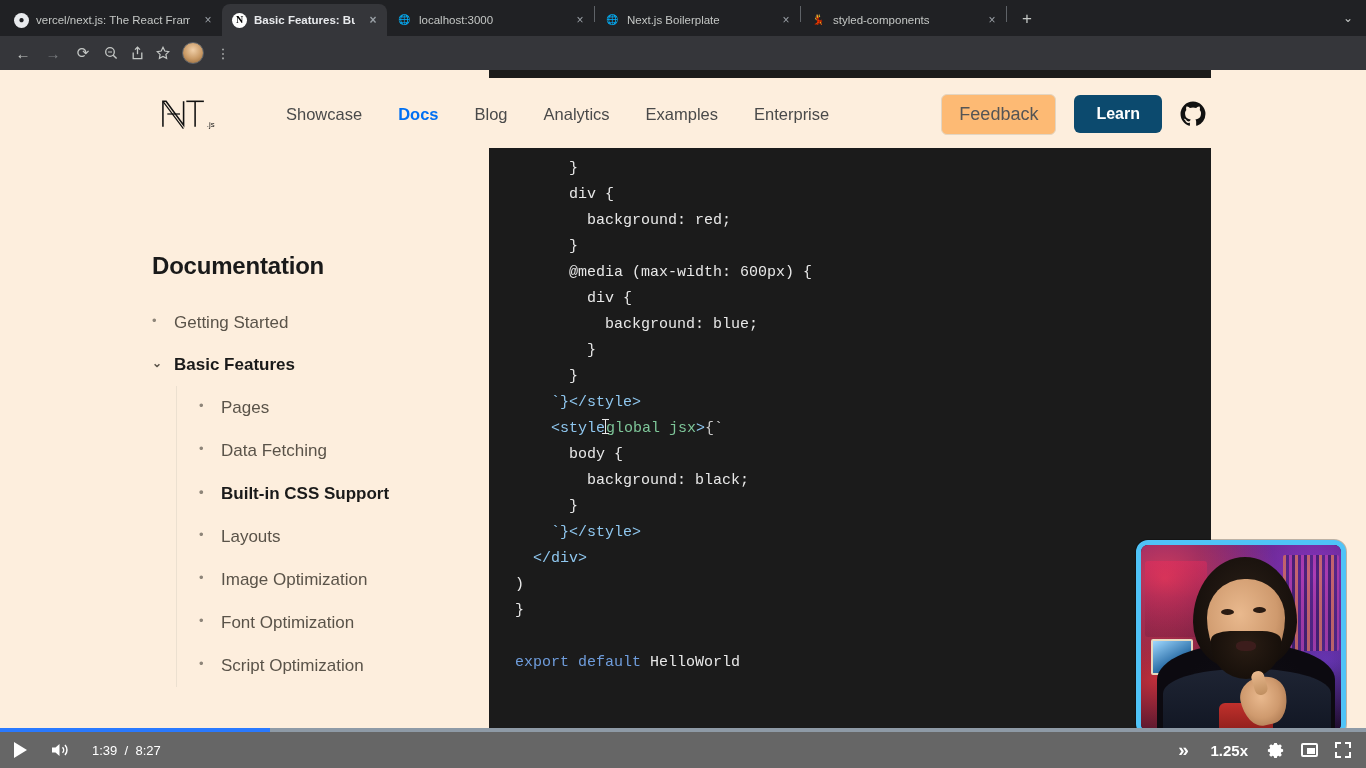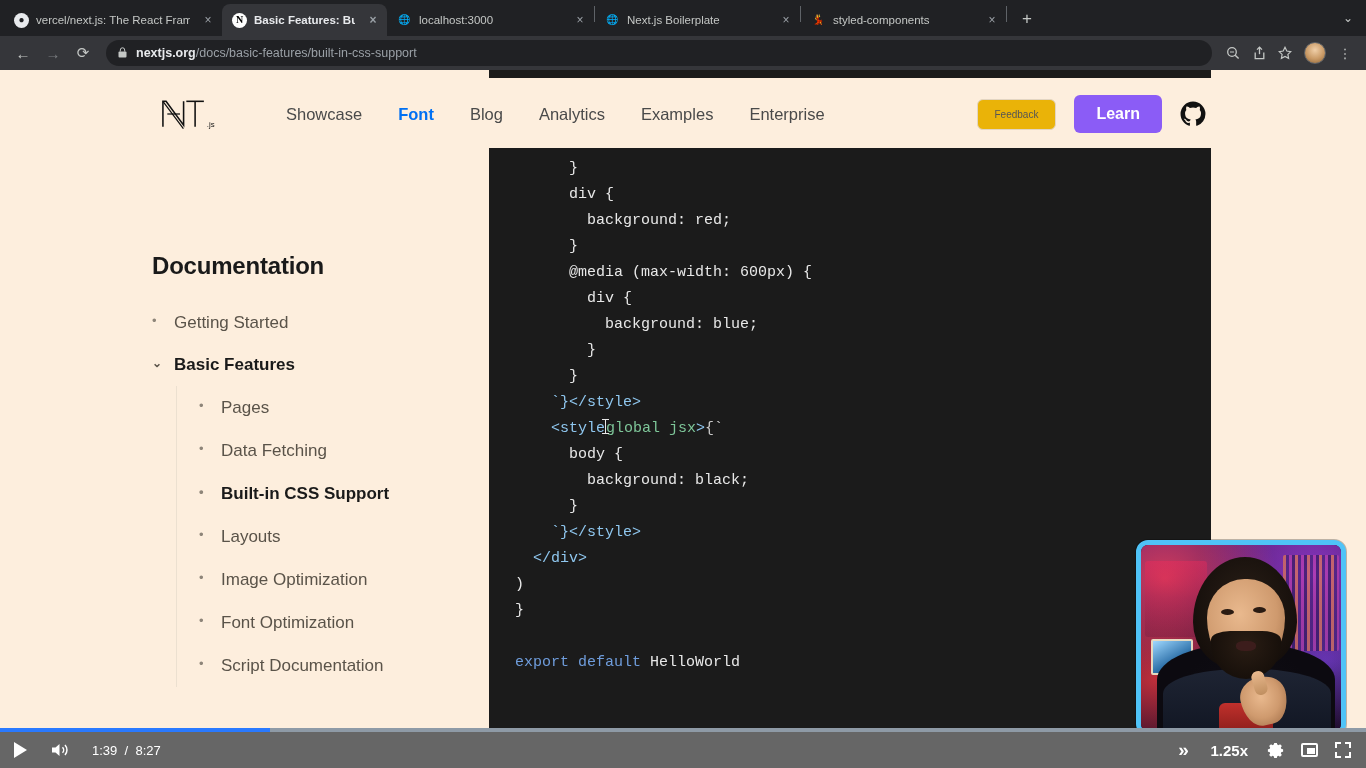--- a/index.html
+++ b/index.html
@@ -129,25 +129,25 @@
   .navlinks { display: flex; align-items: flex-start; gap: 36px; }
   .navlink {
     font-size: 16.5px; color: #4a4a4a; white-space: nowrap;
   }
   .navlink.active { color: #0070f3; font-weight: bold; }
   .nav-right { margin-left: auto; display: flex; align-items: center; gap: 18px; }
   .feedback-btn {
     border: 1px solid #e3d5c2;
     border-radius: 6px;
     padding: 9px 17px;
-    font-size: 10px; color: #555;
-    background: #eab308;
+    font-size: 18px; color: #555;
+    background: #fdba74;
   }
   .learn-btn {
-    background: #8b5cf6; color: #fff;
+    background: #0c4a6e; color: #fff;
     border-radius: 6px;
     padding: 10px 22px;
     font-size: 16px; font-weight: bold;
   }
   .gh-icon { width: 26px; height: 26px; color: #111; }
 
   
   .sidebar {
     position: absolute; top: 140px; left: 152px; width: 300px;
   }
@@ -365,29 +365,20 @@
       <div class="newtab">+</div>
 
       <div class="tabstrip-right">⌄</div>
     </div>
 
     <div class="toolbar">
       <div class="nav-btn">←</div>
       <div class="nav-btn disabled">→</div>
       <div class="nav-btn">⟳</div>
 
-      <div class="omnibox">
-        <span class="lock">
-          <svg width="9" height="11" viewBox="0 0 9 11" fill="none" aria-hidden="true">
-            <rect x="0.5" y="4.5" width="8" height="6" rx="1" fill="#c4c7c5"></rect>
-            <path d="M2.3 4.5V3a2.2 2.2 0 0 1 4.4 0v1.5" stroke="#c4c7c5" stroke-width="1" fill="none"></path>
-          </svg>
-        </span>
-        <span class="url"><b>nextjs.org</b><span>/docs/basic-features/built-in-css-support</span></span>
-      </div>
 
       <div class="tb-icon">
         <svg width="14" height="14" viewBox="0 0 14 14" fill="none">
             <circle cx="6" cy="6" r="4.3" stroke="#c4c7c5" stroke-width="1.3"></circle>
             <line x1="9.2" y1="9.2" x2="12.6" y2="12.6" stroke="#c4c7c5" stroke-width="1.4"></line>
             <line x1="4" y1="6" x2="8" y2="6" stroke="#c4c7c5" stroke-width="1"></line>
           </svg>
       </div>
       <div class="tb-icon">
         <svg width="13" height="14" viewBox="0 0 13 14" fill="none">
@@ -416,21 +407,21 @@
           <path d="M3 30V4h3.2l18 24.5V4" stroke="#111" stroke-width="1.6" fill="none"></path>
           <line x1="3" y1="4" x2="24" y2="32" stroke="#111" stroke-width="1.3"></line>
           <line x1="7.5" y1="17" x2="20.5" y2="17" stroke="#111" stroke-width="1.3"></line>
           <line x1="27" y1="4" x2="45" y2="4" stroke="#111" stroke-width="1.6"></line>
           <line x1="36" y1="4" x2="36" y2="30" stroke="#111" stroke-width="1.6"></line>
           <text x="48" y="30" font-size="8" fill="#111" font-family="Liberation Sans, sans-serif">.js</text>
         </svg>
       </div>
       <div class="navlinks">
         <div class="navlink">Showcase</div>
-        <div class="navlink active">Font</div>
+        <div class="navlink active">Docs</div>
         <div class="navlink">Blog</div>
         <div class="navlink">Analytics</div>
         <div class="navlink">Examples</div>
         <div class="navlink">Enterprise</div>
       </div>
       <div class="nav-right">
         <div class="feedback-btn">Feedback</div>
         <div class="learn-btn">Learn</div>
         <div class="gh-icon">
           <svg width="26" height="26" viewBox="0 0 24 24" fill="#111">
@@ -474,21 +465,21 @@
           <div class="tree-item">
             <span class="bullet">•</span>
             <span>Image Optimization</span>
           </div>
           <div class="tree-item">
             <span class="bullet">•</span>
             <span>Font Optimization</span>
           </div>
           <div class="tree-item">
             <span class="bullet">•</span>
-            <span>Script Documentation</span>
+            <span>Script Optimization</span>
           </div>
         </div>
       </div>
     </div>
 
     <div class="content">
       <div class="codeblock">
         <pre class="code"><span class="tok-plain">      }</span>
 <span class="tok-plain">      div {</span>
 <span class="tok-plain">        background: red;</span>

